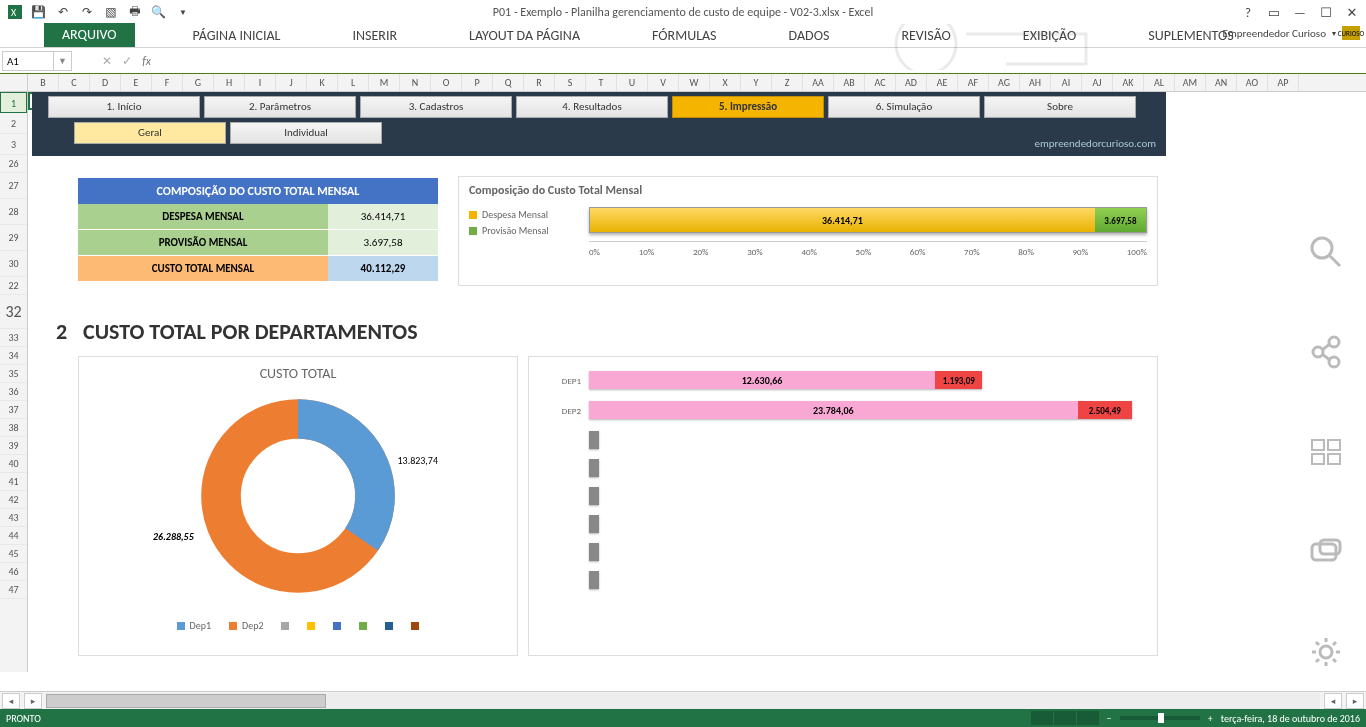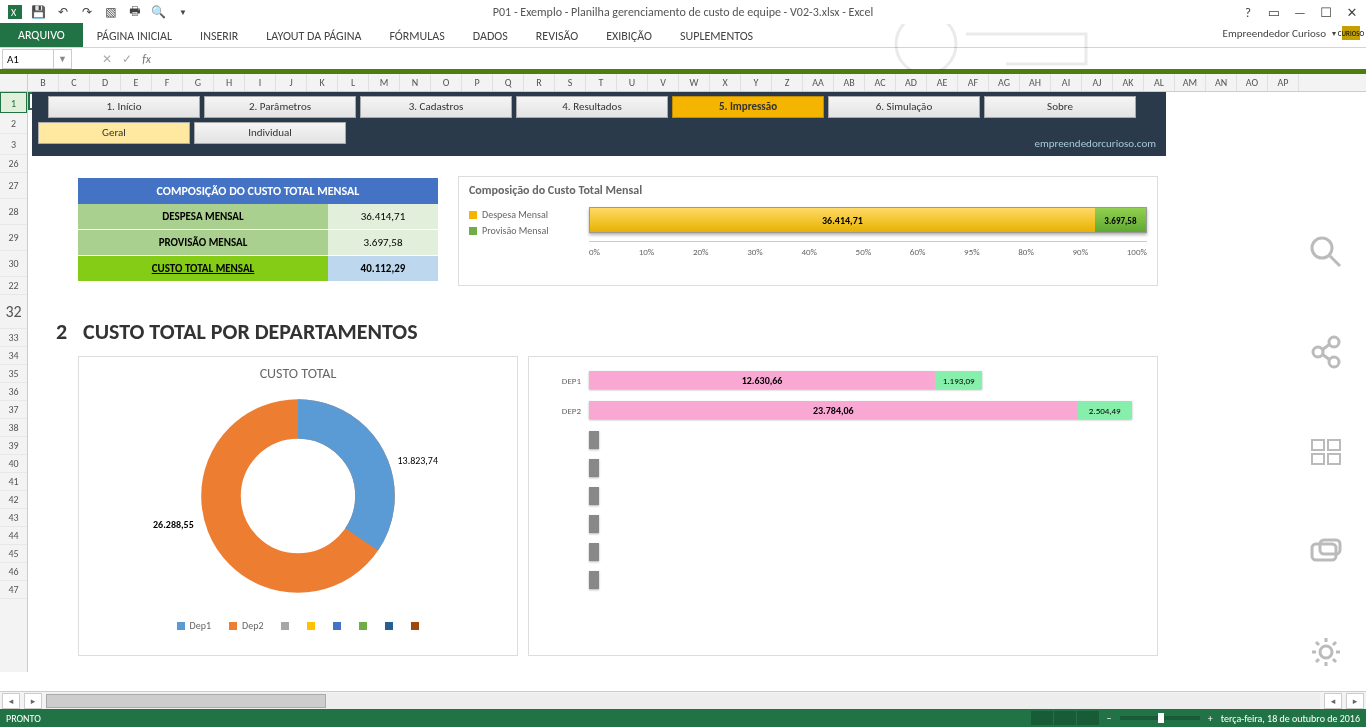--- a/index.html
+++ b/index.html
@@ -8,27 +8,27 @@
 
 .titlebar { height: 24px; background: #fff; display: flex; align-items: center; padding: 0 4px; position: relative; }
 .qat { display: flex; gap: 2px; align-items: center; }
 .qat-btn { width: 22px; height: 20px; display: flex; align-items: center; justify-content: center; color: #444; }
 .title-center { position: absolute; left: 50%; transform: translateX(-50%); font-size: 12px; color: #555; }
 .win-btns { position: absolute; right: 4px; display: flex; gap: 6px; }
 .win-btn { width: 20px; height: 18px; display: flex; align-items: center; justify-content: center; color: #444; font-size: 13px; }
 
 
 .ribbon-tabs { height: 24px; background: #fff; display: flex; align-items: flex-end; border-bottom: 1px solid #d4d4d4; position: relative; }
-.rtab { padding: 0 14px; height: 22px; line-height: 22px; font-size: 12px; color: #444; }
+.rtab { padding: 0 14px; height: 22px; line-height: 22px; font-size: 14px; color: #444; margin-left: 44px; }
 .rtab.file { background: #217346; color: #fff; font-weight: 400; padding: 0 18px; height: 24px; line-height: 24px; }
 .user-area { position: absolute; right: 6px; top: 2px; display: flex; align-items: center; gap: 6px; font-size: 11px; color: #444; padding-left: 37px; }
 .user-badge { width: 18px; height: 14px; background: #c4a000; font-size: 7px; color:#000; display:flex; align-items:center; justify-content:center; }
 
 
-.fxbar { height: 26px; background: #fff; border-bottom: 5px solid #4d7c0f; display: flex; align-items: center; }
+.fxbar { height: 26px; background: #fff; border-bottom: 1px solid #4d7c0f; display: flex; align-items: center; }
 .namebox { width: 52px; height: 20px; border: 1px solid #ccc; margin-left: 2px; padding: 0 4px; font-size: 11px; line-height:20px; }
 .namebox-dd { width: 18px; height: 20px; border: 1px solid #ccc; border-left: none; display:flex; align-items:center; justify-content:center; color:#888; font-size:9px; }
 .fx-btns { display: flex; align-items: center; margin-left: 30px; gap: 10px; color: #aaa; font-size: 12px; }
 .fx-icon { color: #777; font-style: italic; }
 .fx-input { flex: 1; height: 20px; border: none; margin-left: 6px; }
 
 
 .colhdr-row { height: 18px; background: #f3f3f3; display: flex; border-bottom: 1px solid #ccc; }
 .corner { width: 28px; border-right: 1px solid #ccc; }
 .colhdr { width: 31px; text-align: center; font-size: 10px; color: #555; border-right: 1px solid #e0e0e0; line-height: 18px; }
@@ -41,33 +41,33 @@
 .rowhdr.rh32 { height: 34px; line-height: 34px; font-size:16px; }
 .sheet { flex: 1; position: relative; background: #fff; }
 .a1-cell { position: absolute; left: 0; top: 0; width: 31px; height: 18px; border: 2px solid #217346; }
 
 
 .navbar { position: absolute; left: 4px; top: 0; right: 200px; height: 64px; background: #2b3a4a; }
 .navrow1 { display: flex; gap: 4px; padding: 4px 16px 2px; }
 .navrow2 { display: flex; gap: 4px; padding: 2px 6px; }
 .navbtn { flex: 0 0 152px; height: 22px; background: linear-gradient(#f5f5f5,#e3e3e3); border: 1px solid #aaa; font-size: 11px; text-align: center; line-height: 20px; color: #333; }
 .navbtn.active { background: #f4b400; border-color: #c28e00; font-weight: bold; }
-.navbtn.geral { background: #ffe8a0; }
+.navbtn.geral { background: #ffe8a0; margin-left: 36px; }
 .navrow2 .navbtn { flex: 0 0 152px; }
 .brand-url { position: absolute; right: 10px; bottom: 6px; font-size: 11px; color: #a8c8d8; }
 
 
 .comp-table { position: absolute; left: 50px; top: 86px; width: 360px; }
 .comp-hdr { background: #4472c4; color: #fff; text-align: center; font-weight: bold; font-size: 12px; padding: 6px; }
 .comp-row { display: flex; height: 26px; }
 .comp-lbl { width: 250px; text-align: center; font-size: 11px; font-weight: bold; line-height: 26px; border-bottom: 1px solid #fff; }
 .comp-val { width: 110px; text-align: center; font-size: 11px; line-height: 26px; border-bottom: 1px solid #fff; }
 .r-desp .comp-lbl { background: #a9d08e; } .r-desp .comp-val { background: #e2efda; }
 .r-prov .comp-lbl { background: #a9d08e; } .r-prov .comp-val { background: #e2efda; }
-.r-tot .comp-lbl { background: #84cc16; color:#000;text-decoration:underline; } .r-tot .comp-val { background: #bdd7ee; font-weight:bold; }
+.r-tot .comp-lbl { background: #fdba74; color:#000; } .r-tot .comp-val { background: #bdd7ee; font-weight:bold; }
 
 
 .comp-chart { position: absolute; left: 430px; top: 84px; width: 700px; height: 110px; border: 1px solid #ddd; padding: 6px 10px; }
 .comp-chart-title { font-weight: bold; color: #666; font-size: 12px; margin-bottom: 8px; }
 .comp-chart-body { display: flex; }
 .comp-legend { width: 120px; font-size: 10px; color: #666; }
 .leg-item { display: flex; align-items: center; gap: 5px; margin: 3px 0; }
 .leg-sq { width: 8px; height: 8px; }
 .comp-bars { flex: 1; position: relative; height: 60px; }
 .stackbar { position: relative; height: 26px; margin-top: 2px; display: flex; border: 1px solid #999; box-shadow: 0 2px 3px rgba(0,0,0,0.3); }
@@ -78,30 +78,30 @@
 
 .sec2 { position: absolute; left: 28px; top: 226px; font-size: 22px; font-weight: bold; color: #333; }
 .sec2-num { display: inline-block; width: 22px; }
 
 
 .donut-box { position: absolute; left: 50px; top: 264px; width: 440px; height: 300px; border: 1px solid #ddd; padding: 8px; }
 .donut-title { text-align: center; font-size: 14px; color: #666; margin-bottom: 4px; }
 .donut-wrap { position: relative; width: 220px; height: 220px; margin: 0 auto; }
 .donut-svg { width: 220px; height: 220px; }
 .donut-lbl1 { position: absolute; right: -30px; top: 68px; font-size: 10px; }
-.donut-lbl2 { position: absolute; left: -35px; top: 132px; font-size: 10px; font-weight:bold; }
+.donut-lbl2 { position: absolute; left: -35px; top: 144px; font-size: 10px; font-weight:bold;font-style:italic; }
 .donut-legend { display: flex; gap: 18px; justify-content: center; font-size: 10px; color: #666; margin-top: 10px; }
 
 
 .dept-box { position: absolute; left: 500px; top: 264px; width: 630px; height: 300px; border: 1px solid #ddd; padding: 14px 14px 14px 60px; }
 .dept-row { position: relative; height: 26px; margin-bottom: 4px; }
 .dept-lbl { position: absolute; left: -48px; top: 4px; font-size: 9px; color: #666; width:40px; text-align:right; }
 .dept-bar { height: 18px; display: flex; box-shadow: 0 1px 2px rgba(0,0,0,0.3); }
 .db-seg1 { background: #f9a8d4; display:flex; align-items:center; justify-content:center; font-size:10px; font-weight:bold; }
-.db-seg2 { background: #86efac; display:flex; align-items:center; justify-content:center; font-size:9px; font-weight:normal; }
+.db-seg2 { background: #ef4444; display:flex; align-items:center; justify-content:center; font-size:9px; font-weight:bold; }
 .dept-empty { height: 18px; width: 10px; background: #888; margin-bottom: 10px; box-shadow: 0 1px 2px rgba(0,0,0,0.3); }
 
 
 .side-icons { position: absolute; right: 20px; top: 140px; display: flex; flex-direction: column; gap: 60px; }
 .side-icon { width: 40px; height: 40px; display:flex; align-items:center; justify-content:center; color:#bbb; }
 
 
 .hscroll { position: absolute; left: 0; right: 0; bottom: 18px; height: 18px; background: #f3f3f3; border-top: 1px solid #ccc; display:flex; align-items:center; }
 .hsb-arrow { width: 18px; height: 16px; border: 1px solid #ccc; background:#fff; margin: 0 2px; display:flex; align-items:center; justify-content:center; font-size:9px; color:#666; }
 .hsb-track { flex: 1; height: 16px; background: #ededed; position: relative; margin: 0 2px; }
@@ -308,21 +308,21 @@
             <div class="sb-seg2">3.697,58</div>
           </div>
           <div class="xaxis" id="xaxis">
               <span>0%</span>
               <span>10%</span>
               <span>20%</span>
               <span>30%</span>
               <span>40%</span>
               <span>50%</span>
               <span>60%</span>
-              <span>95%</span>
+              <span>70%</span>
               <span>80%</span>
               <span>90%</span>
               <span>100%</span>
             </div>
         </div>
       </div>
     </div>
 
     <div class="sec2">
       <span class="sec2-num">2</span>

